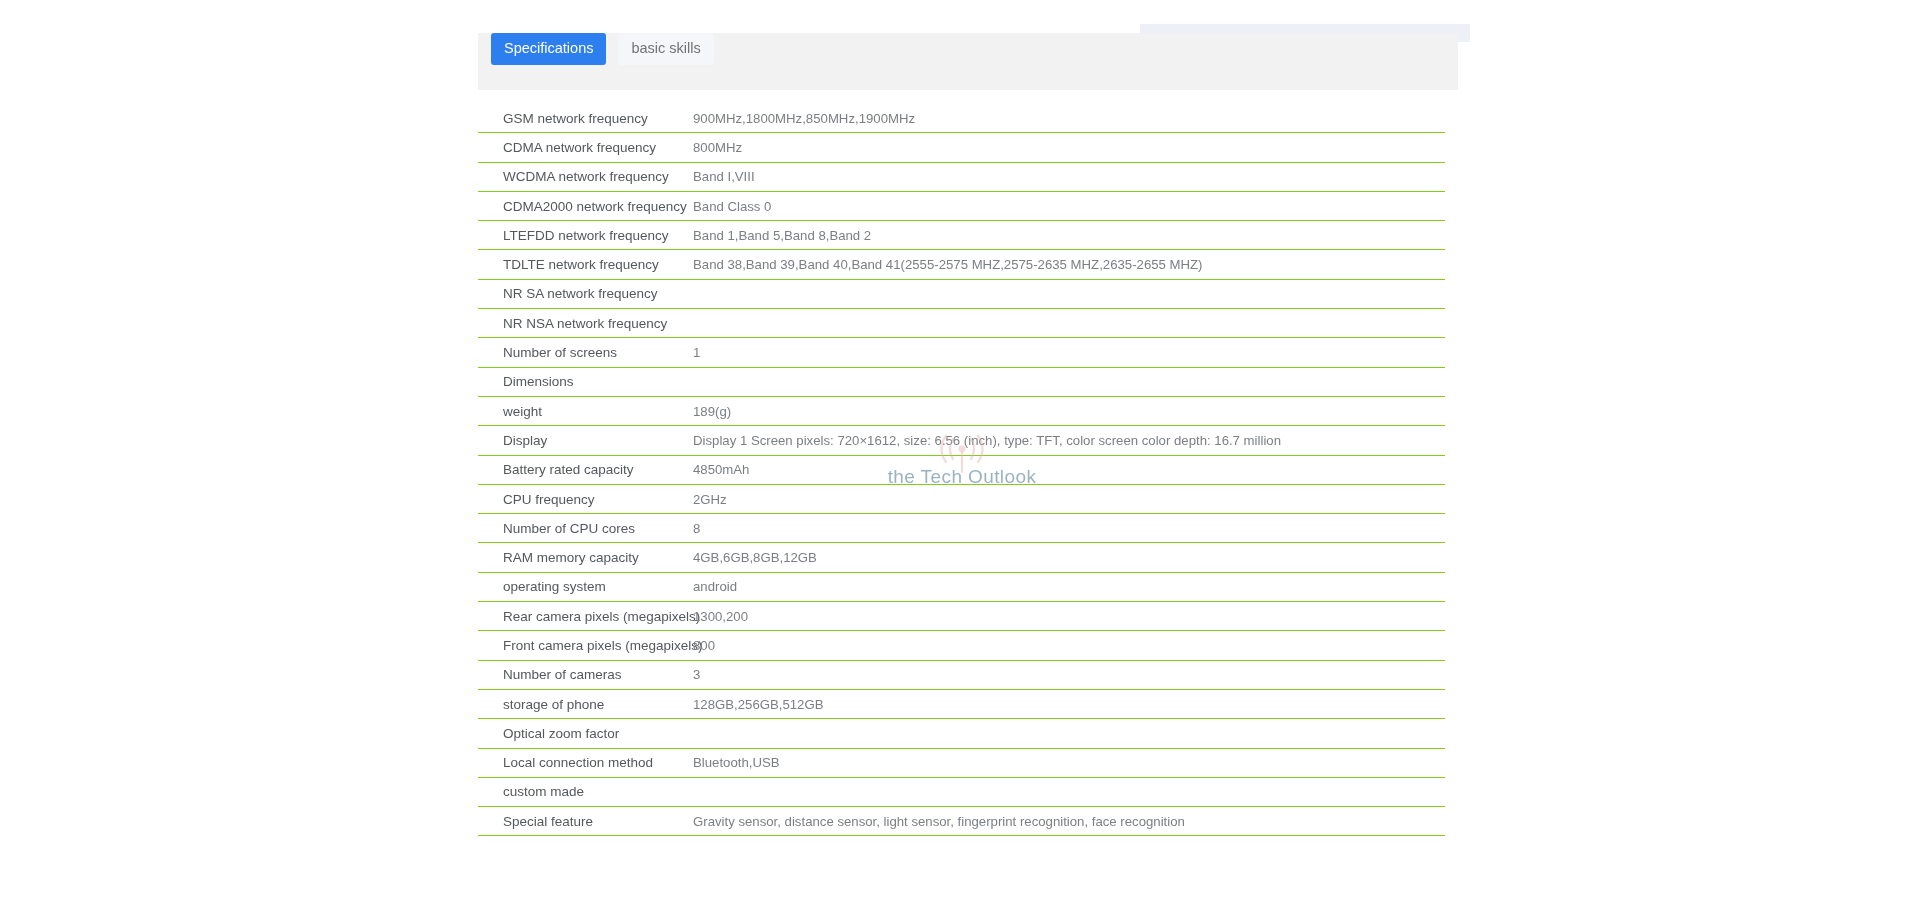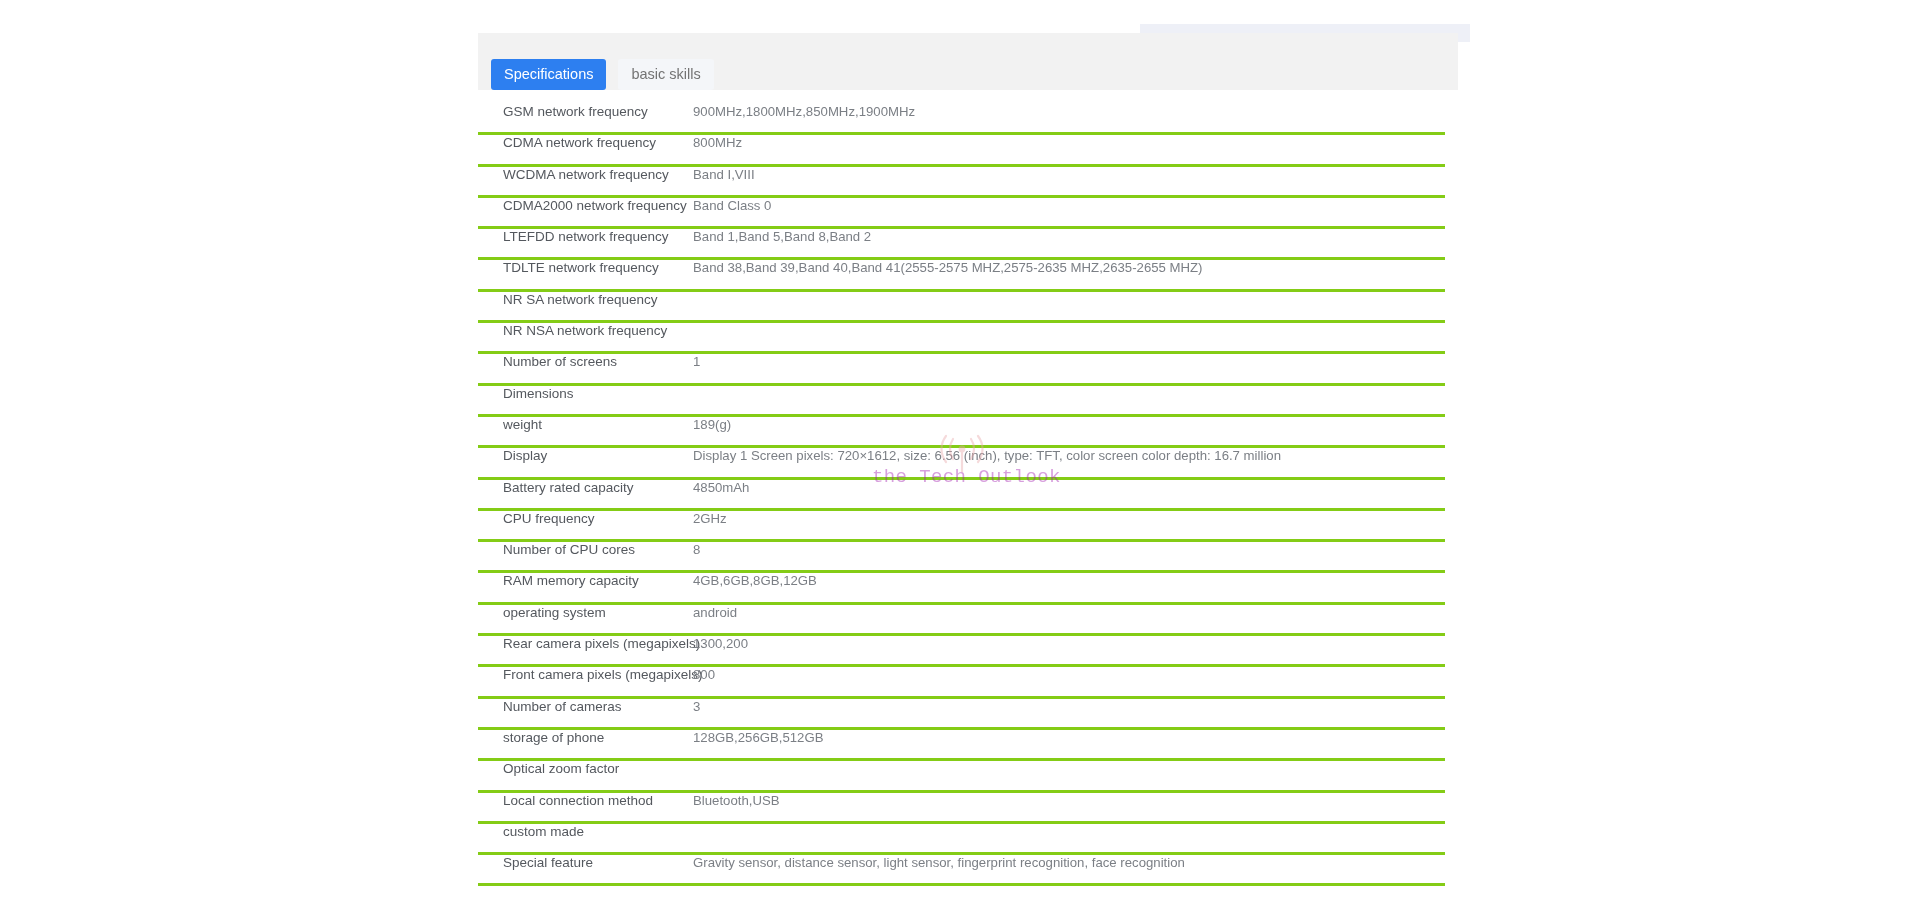--- a/index.html
+++ b/index.html
@@ -31,21 +31,21 @@
 
   
   .tabbar {
     position: absolute;
     left: 478px;
     top: 33px;
     width: 980px;
     height: 57px;
     background: #f2f2f2;
     display: flex;
-    align-items: flex-end;
+    align-items: flex-start;
   }
 
   .tab {
     font-size: 14.5px;
     line-height: 1;
     padding: 8px 13px 9px 13px;
     margin-left: 2px;
     color: #737373;
     background: transparent;
     border: none;
@@ -70,23 +70,23 @@
   .spec-table {
     position: absolute;
     left: 478px;
     top: 104px;
     width: 967px;
     border-collapse: collapse;
   }
 
   .spec-row {
     display: flex;
-    align-items: flex-start;
+    align-items: center;
     height: 28.3px;
-    border-bottom: 3px solid #84cc16;
+    border-bottom: 1px solid #84cc16;
   }
 
   .spec-label {
     width: 215px;
     flex: 0 0 215px;
     font-size: 13.5px;
     color: #54585e;
     white-space: nowrap;
     padding-left: 25px;
     box-sizing: border-box;
@@ -116,22 +116,22 @@
   }
 
   .wm-text {
     position: absolute;
     left: 0px;
     top: 38px;
     width: 180px;
     text-align: center;
     font-size: 19px;
     letter-spacing: 0.4px;
-    color: #a21caf;
-    font-family: Liberation Mono, monospace;
+    color: #0c4a6e;
+    font-family: Liberation Sans, sans-serif;
     white-space: nowrap;
   }
 </style>
 </head>
 <body>
 
 <div id="page">
 
   <div class="pre-strip"></div>
 

